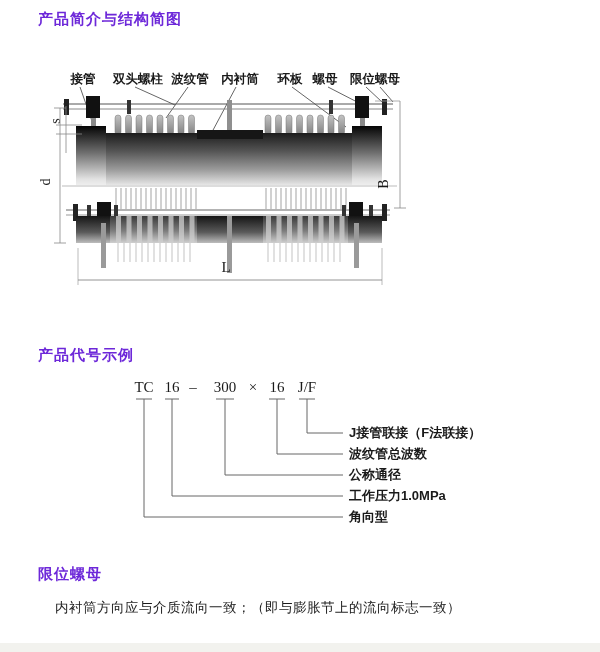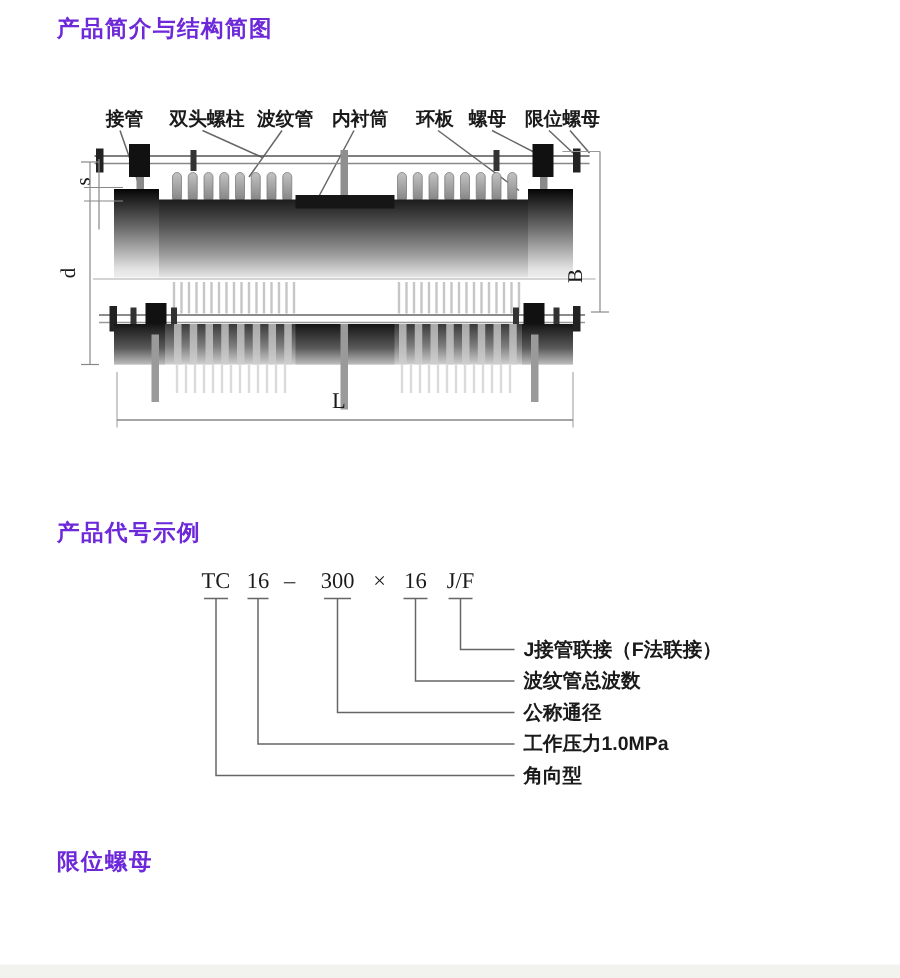--- a/index.html
+++ b/index.html
@@ -242,16 +242,17 @@
       <text class="callout-label" x="234" y="86">波纹管总波数</text>
       <text class="callout-label" x="234" y="107">公称通径</text>
       <text class="callout-label" x="234" y="128">工作压力1.0MPa</text>
       <text class="callout-label" x="234" y="149">角向型</text>
     </g>
   </svg>
 
   <h2 class="sec-heading" id="h-install">限位螺母</h2>
 
   <div class="install-text">
+    <div>内衬筒方向应与介质流向一致；（即与膨胀节上的流向标志一致）</div>
   </div>
 
   <div class="footer-strip"></div>
 </div>
 
 </body></html>

